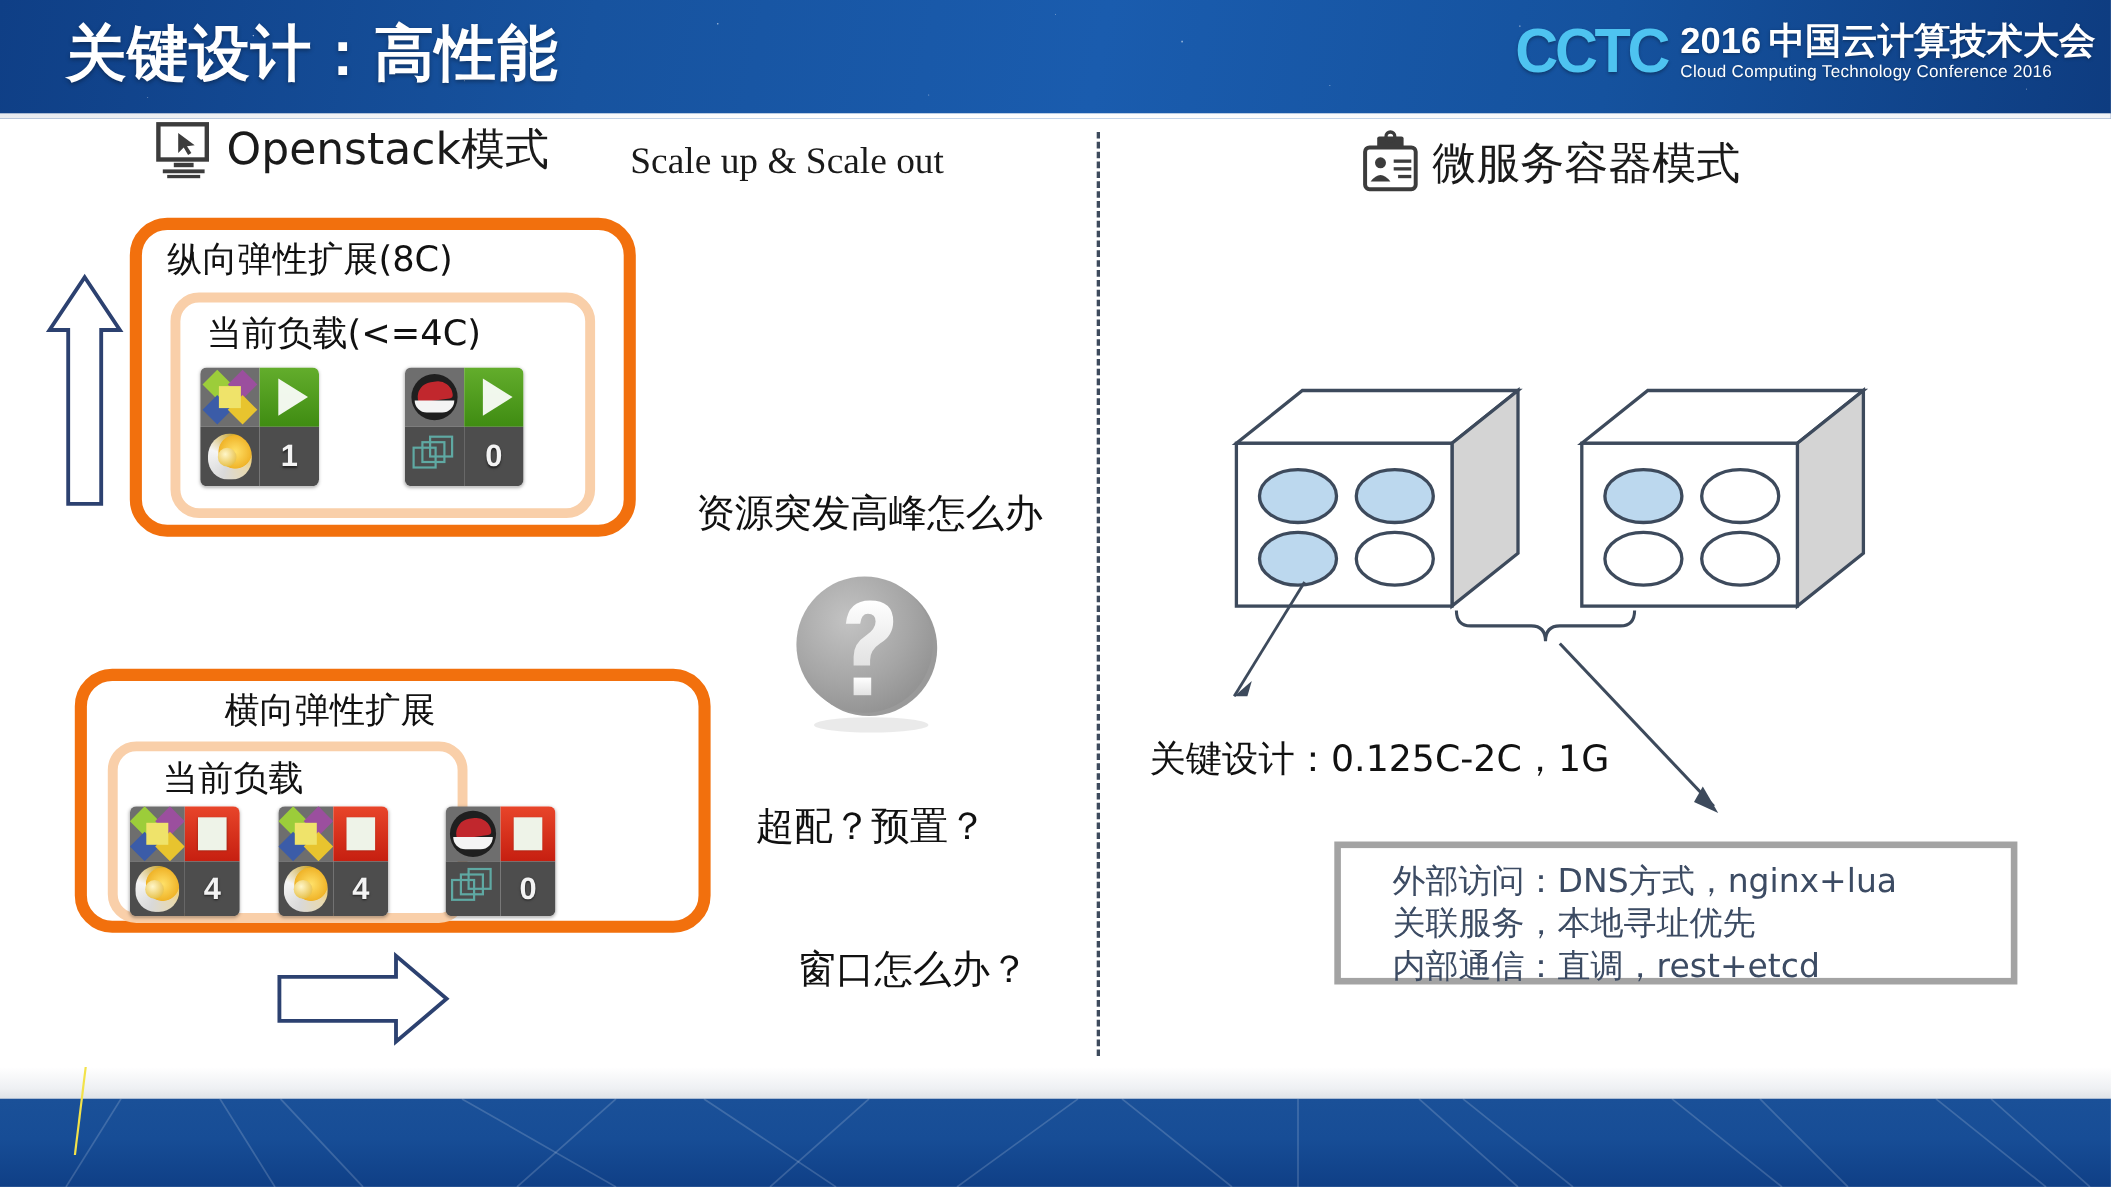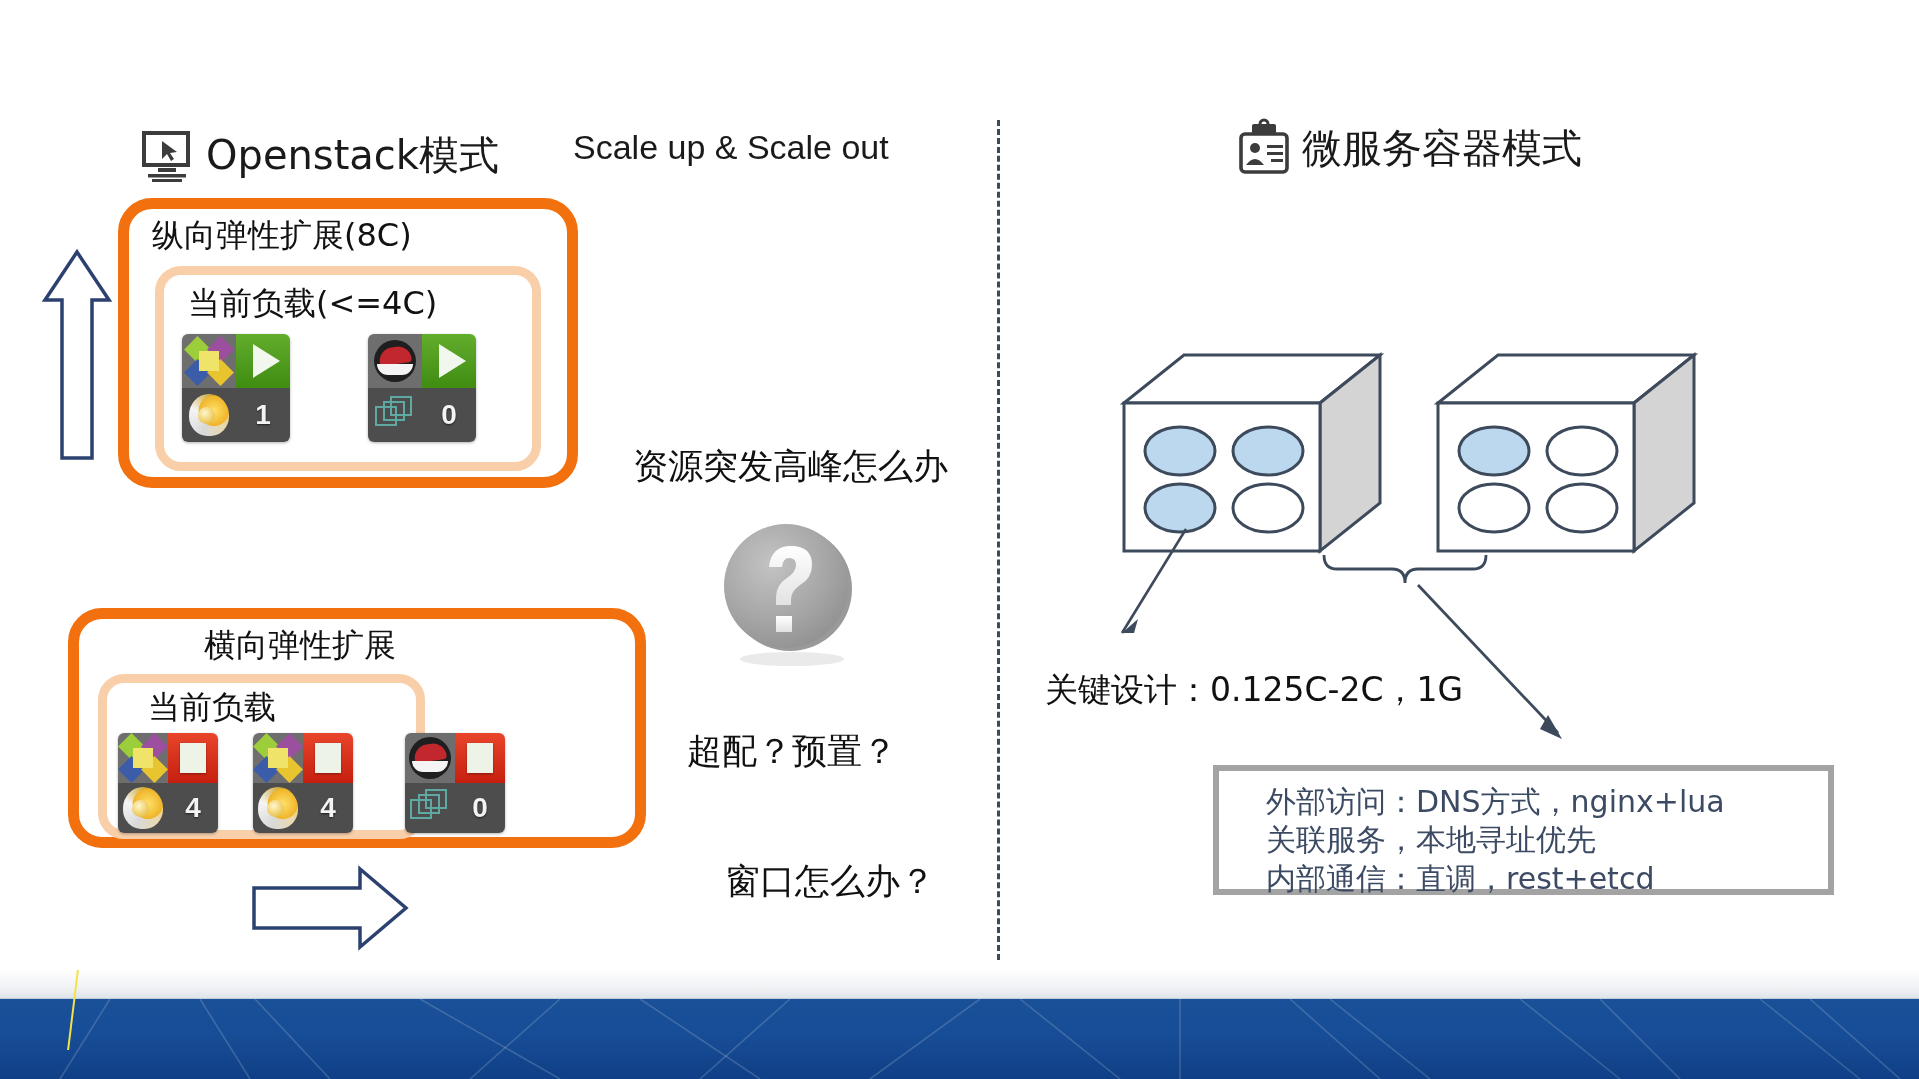--- a/index.html
+++ b/index.html
@@ -121,26 +121,26 @@
 
   
   .panel-head {
     position: absolute;
     display: flex; align-items: center; gap: 10px;
   }
   .panel-head .htxt {
     font-size: 40px; color: #1a1a1a; white-space: nowrap;
     font-family: "DejaVu Sans", "Liberation Sans", sans-serif;
   }
-  #head-left { left: 140px; top: 20px; }
+  #head-left { left: 140px; top: 0; }
   #head-right { left: 1238px; top: 12px; gap: 12px; }
   #scale-note {
     position: absolute; left: 573px; top: 20px;
     font-size: 34px; color: #1a1a1a; white-space: nowrap;
-    font-family: Liberation Sans, sans-serif;
+    font-family: Liberation Serif, serif;
   }
 
   
   .orange-box {
     position: absolute;
     border: 11px solid #f2700d;
     border-radius: 34px;
     background: #ffffff;
   }
   #vbox { left: 118px; top: 90px; width: 460px; height: 290px; }
@@ -291,20 +291,36 @@
     white-space: nowrap;
     font-family: "DejaVu Sans", "Liberation Sans", sans-serif;
   }
   svg { display: block; overflow: visible; }
 </style>
 </head>
 <body>
 
 <div id="slide">
 
+  <div id="header">
+    <div class="starfield"></div>
+    <div class="swoosh"></div>
+    <div class="swoosh2"></div>
+
+    <div id="slide-title">关键设计：高性能</div>
+
+    <div id="logo">
+      <div class="cctc">CCTC</div>
+      <div class="logo-right">
+        <div class="logo-line1"><span class="yr">2016</span><span>中国云计算技术大会</span></div>
+        <div class="logo-line2">Cloud Computing Technology Conference 2016</div>
+      </div>
+    </div>
+    <div class="bottomline"></div>
+  </div>
 
   <div id="body-area">
 
     <div id="divider"></div>
 
     <div class="panel-head" id="head-left">
       <span>
         <svg width="56" height="52" viewBox="0 0 56 52">
           <rect x="4" y="3" width="44" height="32" fill="none" stroke="#3c3c3c" stroke-width="4"></rect>
           <path d="M22 11 L22 29 L27 24 L31 31 L34 29 L30 23 L37 22 Z" fill="#3c3c3c"></path>

